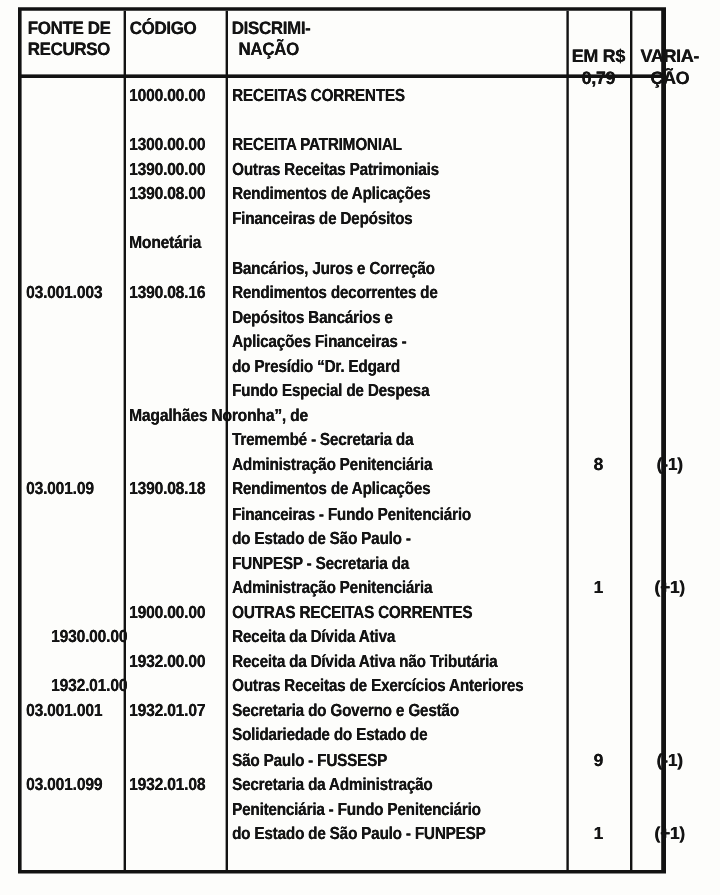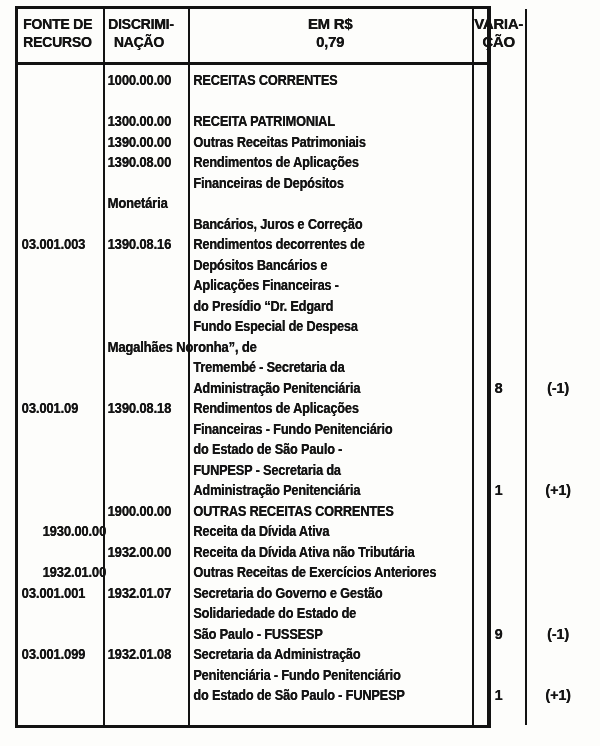--- a/index.html
+++ b/index.html
@@ -3,38 +3,38 @@
 <meta charset="utf-8">
 <style>
   html,body{margin:0;padding:0;}
   body{
     width:600px;height:746px;position:relative;
     background:#fdfdfb;color:#141414;
     font-family:"Liberation Sans",sans-serif;
     overflow:hidden;
   }
   .scan-table{
-    position:absolute;left:15px;top:6px;width:476px;height:722px;
+    position:absolute;left:15px;top:6px;width:540px;height:722px;
     border:3px solid #121212;border-right-width:4px;
     box-sizing:border-box;
   }
   
   .vline{position:absolute;top:0;bottom:0;width:2px;background:#121212;}
   .vline.v1{left:85px;}
   .vline.v2{left:170px;}
   .vline.v3{left:454px;}
   .vline.v4{left:507px;}
   .hsep{position:absolute;left:-3px;right:-4px;top:53px;height:3px;background:#121212;}
 
   .grid-cols{display:grid;grid-template-columns:85px 85px 284px 53px 66px;}
 
   .thead{height:53px;font-size:15px;font-weight:700;letter-spacing:-0.3px;}
   .hcell{padding:6px 0 0 5px;line-height:18px;text-shadow:0.3px 0 0 currentColor;}
   .hcell span{display:block;transform:scaleX(0.94);transform-origin:0 0;white-space:nowrap;}
-  .hcell.center{padding-left:0;text-align:center;}
+  .hcell.center{padding-left:0;text-align:center;margin-top:24px;}
   .hcell.center span{transform:none;}
   .hcell .l2.indent{padding-left:6px;}
 
   .tbody{padding-top:8px;}
   .row{height:20.5px;}
   .cell{
     line-height:20.5px;white-space:nowrap;
     font-size:14.5px;font-weight:700;letter-spacing:-0.2px;
     text-shadow:0.25px 0 0 currentColor;
   }
@@ -49,20 +49,23 @@
 <body>
 
 <div class="scan-table">
 
   <div class="thead grid-cols">
     <div class="hcell">
       <span class="l1">FONTE DE</span>
       <span class="l2">RECURSO</span>
     </div>
     <div class="hcell">
+      <span class="l1">CÓDIGO</span>
+    </div>
+    <div class="hcell">
       <span class="l1">DISCRIMI-</span>
       <span class="l2 indent">NAÇÃO</span>
     </div>
     <div class="hcell center">
       <span class="l1">EM R$</span>
       <span class="l2">0,79</span>
     </div>
     <div class="hcell center">
       <span class="l1">VARIA-</span>
       <span class="l2">ÇÃO</span>

